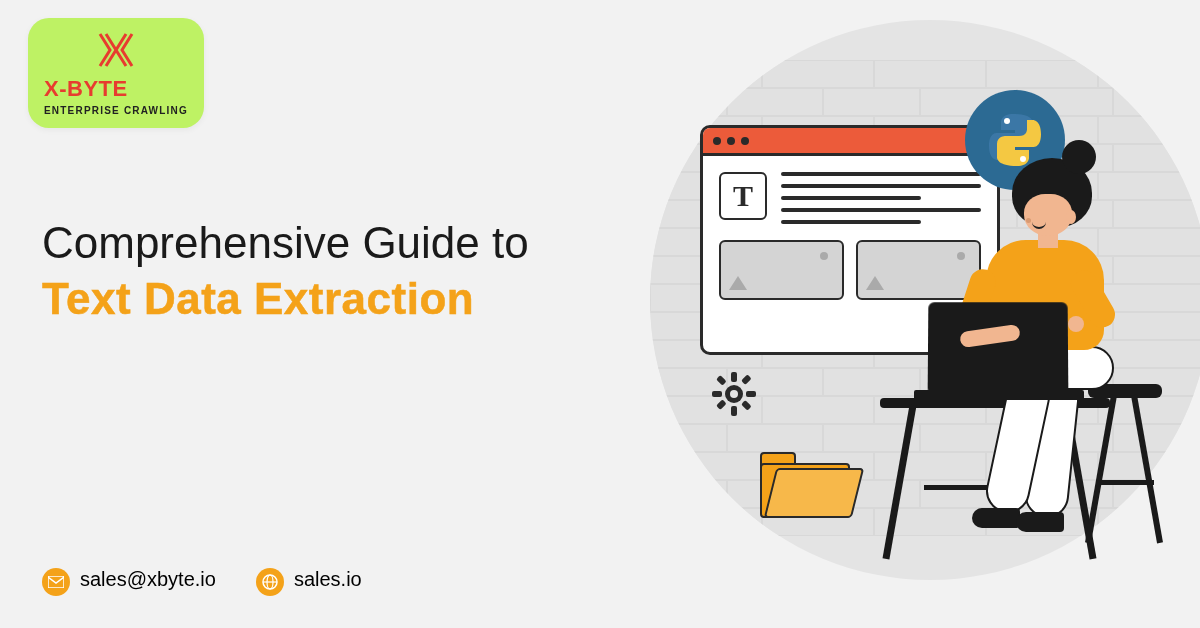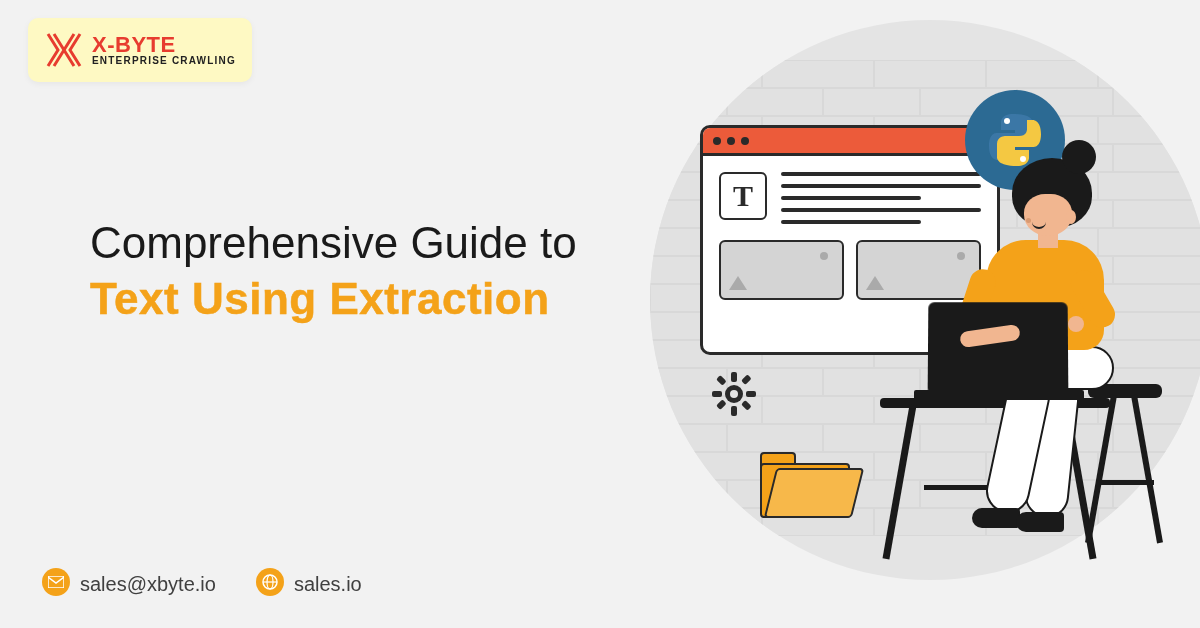--- a/index.html
+++ b/index.html
@@ -10,57 +10,57 @@
   font-family: 'Segoe UI', Arial, sans-serif;
   position: relative;
   overflow: hidden;
 }
 
 
 .logo-card {
   position: absolute;
   top: 18px;
   left: 28px;
-  background: #fef9c3;
-  border-radius: 10px;
+  background: #bef264;
+  border-radius: 21px;
   padding: 12px 16px;
   display: flex;
   align-items: center;
   gap: 8px;
   box-shadow: 0 2px 6px rgba(0,0,0,0.05);
+  flex-direction: column;
 }
 .logo-mark {
   width: 40px;
   height: 40px;
   display: flex;
   align-items: center;
   justify-content: center;
 }
 .logo-text { display: flex; flex-direction: column; line-height: 1; }
 .logo-main {
   font-weight: 800;
   font-size: 22px;
   color: #e73c2f;
   letter-spacing: 0.5px;
 }
 .logo-sub {
   font-size: 10px;
   color: #222;
   letter-spacing: 1.2px;
   font-weight: 600;
-  margin-top: 0;
+  margin-top: 6px;
 }
 
 
 .headline {
   position: absolute;
   top: 215px;
   left: 42px;
   max-width: 600px;
-  margin-left: 48px;
 }
 .headline-line {
   font-size: 44px;
   font-weight: 500;
   color: #1a1a1a;
   line-height: 1.28;
 }
 .headline-highlight {
   font-size: 44px;
   font-weight: 700;
@@ -75,24 +75,24 @@
 .contact {
   position: absolute;
   bottom: 32px;
   left: 42px;
   display: flex;
   gap: 40px;
   align-items: center;
 }
 .contact-item {
   display: flex;
-  align-items: flex-end;
+  align-items: flex-start;
   gap: 10px;
   font-size: 20px;
-  color: #404040;
+  color: #000000;
   font-weight: 500;
 }
 .contact-icon {
   width: 28px;
   height: 28px;
   border-radius: 50%;
   background: #f4a219;
   display: flex;
   align-items: center;
   justify-content: center;
@@ -442,21 +442,21 @@
     </svg>
   </div>
   <div class="logo-text">
     <span class="logo-main">X-BYTE</span>
     <span class="logo-sub">ENTERPRISE CRAWLING</span>
   </div>
 </div>
 
 <div class="headline">
   <div class="headline-line">Comprehensive Guide to</div>
-  <div class="headline-highlight">Text Using Extraction</div>
+  <div class="headline-highlight">Text Data Extraction</div>
 </div>
 
 <div class="contact">
   <div class="contact-item">
     <span class="contact-icon">
       <svg width="16" height="12" viewBox="0 0 16 12">
           <rect x="0" y="0" width="16" height="12" rx="1" fill="none" stroke="#fff" stroke-width="1.5"></rect>
           <path d="M0 1 L8 7 L16 1" stroke="#fff" stroke-width="1.5" fill="none"></path>
         </svg>
     </span>

